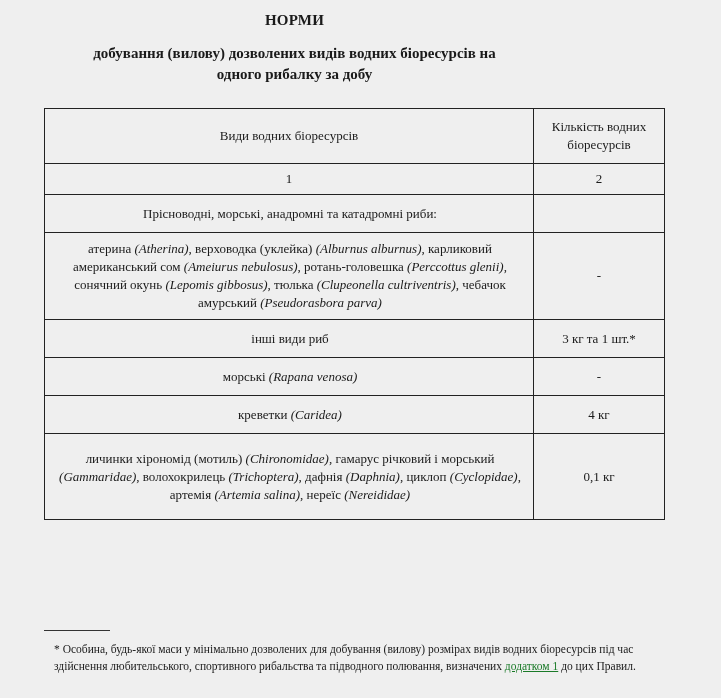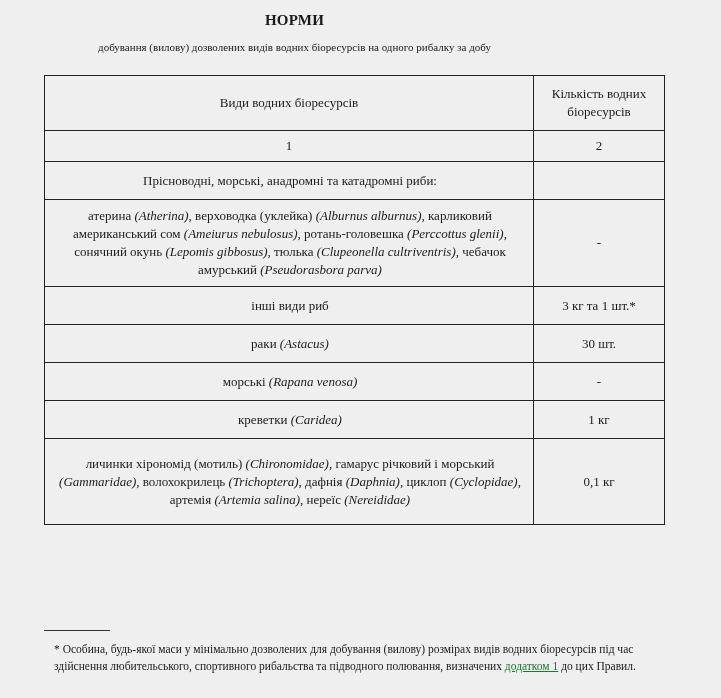--- a/index.html
+++ b/index.html
@@ -29,24 +29,24 @@
     text-align: center;
   }
   .doc-title {
     font-size: 15px;
     font-weight: bold;
     line-height: 21px;
     letter-spacing: 0.2px;
     margin: 0;
   }
   .doc-subtitle {
-    font-size: 11px;
-    font-weight: normal;
+    font-size: 15px;
+    font-weight: bold;
     line-height: 21px;
-    margin: 6px;
+    margin: 12px;
     padding: 0 8px;
   }
 
   
   .table-wrap {
     padding: 11px 57px 8px 44px;
   }
   table.norms {
     width: 620px;
     border-collapse: collapse;
@@ -151,30 +151,26 @@
           </tr>
           <tr class="row-tall">
             <td class="species-cell"><span>атерина </span><span class="sci">(Atherina)</span><span>, верховодка (уклейка) </span><span class="sci">(Alburnus alburnus)</span><span>, карликовий американський сом </span><span class="sci">(Ameiurus nebulosus)</span><span>, ротань-головешка </span><span class="sci">(Perccottus glenii)</span><span>, сонячний окунь </span><span class="sci">(Lepomis gibbosus)</span><span>, тюлька </span><span class="sci">(Clupeonella cultriventris)</span><span>, чебачок амурський </span><span class="sci">(Pseudorasbora parva)</span></td>
             <td class="amount-cell">-</td>
           </tr>
           <tr class="row-std">
             <td class="species-cell"><span>інші види риб</span></td>
             <td class="amount-cell">3 кг та 1 шт.*</td>
           </tr>
           <tr class="row-std">
-            <td class="species-cell"><span>раки </span><span class="sci">(Astacus)</span></td>
-            <td class="amount-cell">30 шт.</td>
-          </tr>
-          <tr class="row-std">
             <td class="species-cell"><span>морські </span><span class="sci">(Rapana venosa)</span></td>
             <td class="amount-cell">-</td>
           </tr>
           <tr class="row-std">
             <td class="species-cell"><span>креветки </span><span class="sci">(Caridea)</span></td>
-            <td class="amount-cell">1 кг</td>
+            <td class="amount-cell">4 кг</td>
           </tr>
           <tr class="row-tall">
             <td class="species-cell"><span>личинки хірономід (мотиль) </span><span class="sci">(Chironomidae)</span><span>, гамарус річковий і морський </span><span class="sci">(Gammaridae)</span><span>, волохокрилець </span><span class="sci">(Trichoptera)</span><span>, дафнія </span><span class="sci">(Daphnia)</span><span>, циклоп </span><span class="sci">(Cyclopidae)</span><span>, артемія </span><span class="sci">(Artemia salina)</span><span>, нереїс </span><span class="sci">(Nereididae)</span></td>
             <td class="amount-cell">0,1 кг</td>
           </tr>
         </tbody>
     </table>
   </div>
 
   <div class="footnote">

